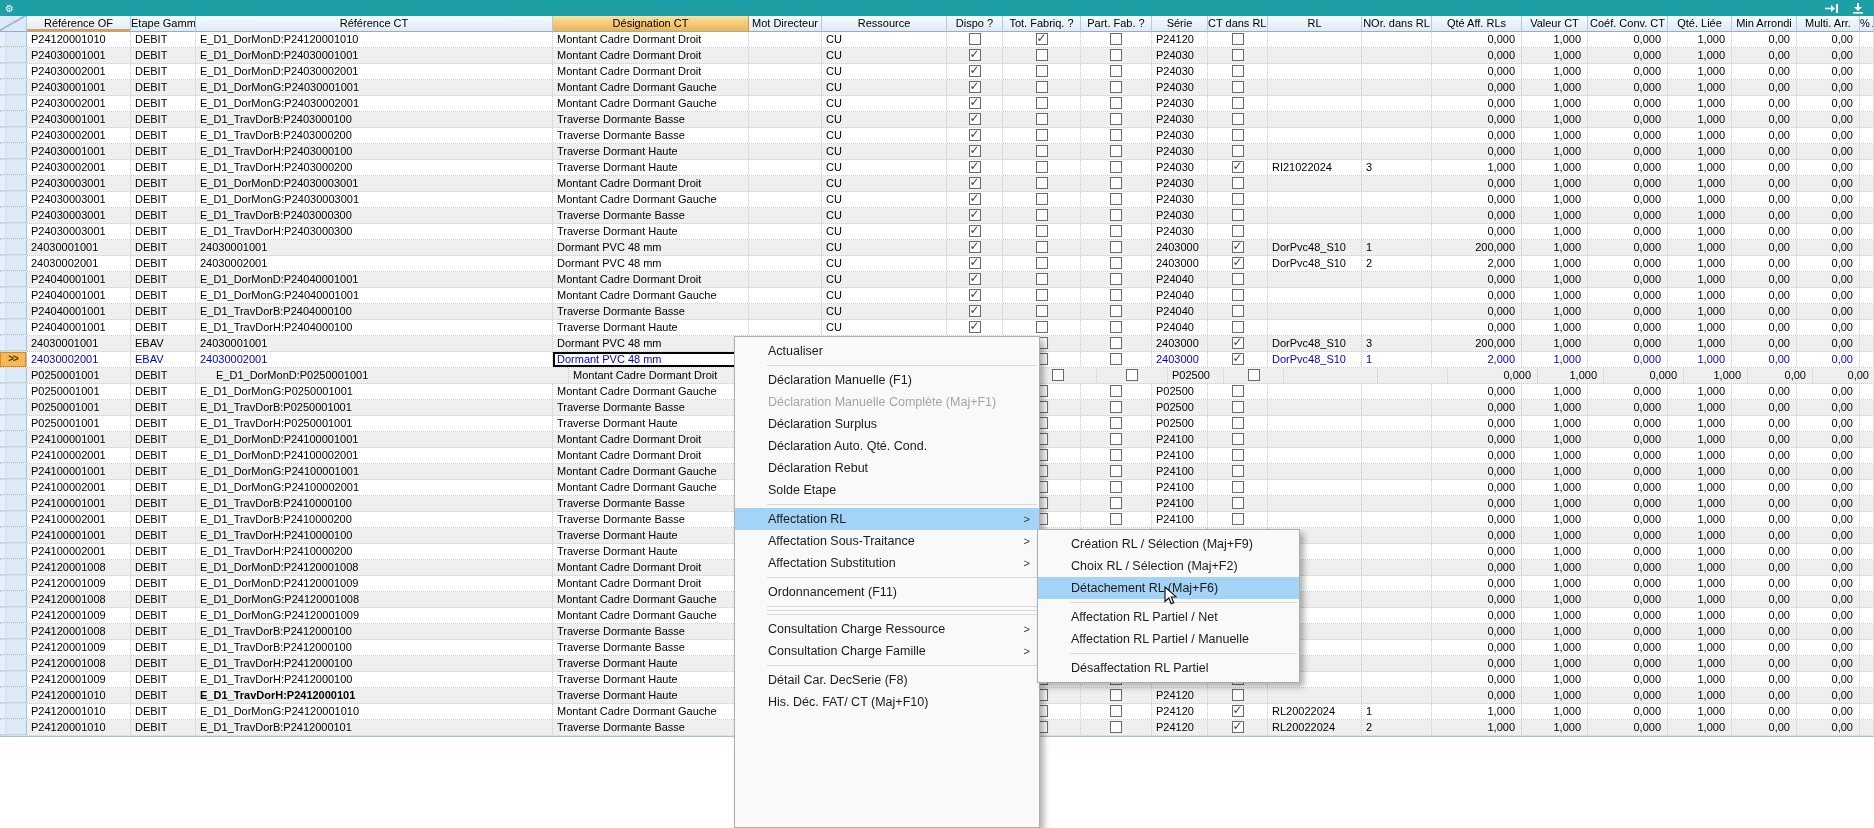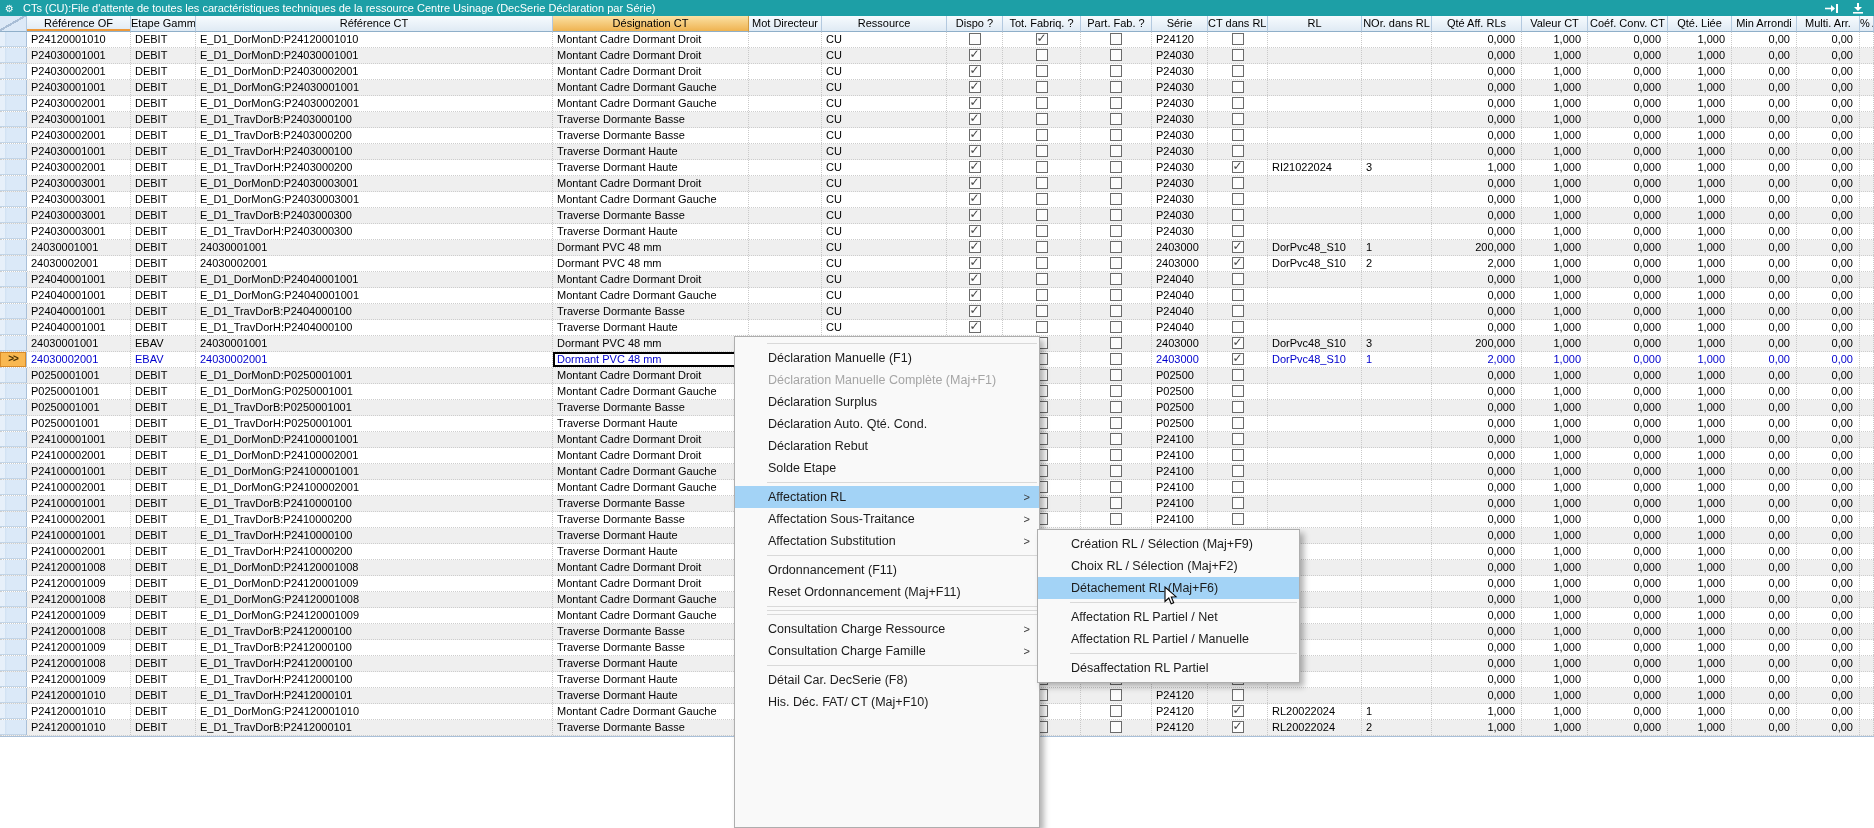--- a/index.html
+++ b/index.html
@@ -57,21 +57,20 @@
   .msep { height:1px; background:#d9d9d9; margin:3px 2px 3px 32px; }
 
   
   #cursor { position:absolute; left:1164px; top:586px; z-index:30; }
 </style>
 </head>
 <body>
 
 <div class="titlebar">
   <span class="app-icon">⚙</span>
-  <span class="title-text">CTs (CU):File d'attente de toutes les caractéristiques techniques de la ressource Centre Usinage (DecSerie Déclaration par Série)</span>
   <span class="tb-icons">
     <span>
       <svg width="16" height="11" viewBox="0 0 16 11">
         <line x1="1" y1="5.5" x2="10" y2="5.5" stroke="#fff" stroke-width="1.6"></line>
         <path d="M7,2 L11,5.5 L7,9 Z" fill="#fff"></path>
         <line x1="13" y1="1" x2="13" y2="10" stroke="#fff" stroke-width="2"></line>
       </svg>
     </span>
     <span>
       <svg width="12" height="11" viewBox="0 0 12 11">
@@ -755,21 +754,21 @@
       <div class="dcell num" style="width: 80px;">0,000</div>
       <div class="dcell num" style="width: 64px;">1,000</div>
       <div class="dcell num" style="width: 65px;">0,00</div>
       <div class="dcell num" style="width: 63px;">0,00</div>
       <div class="dcell num" style="width: 14px;"></div>
     </div>
     <div class="drow alt">
       <div class="rowhdr" style="width: 27px;"></div>
       <div class="dcell" style="width: 104px;">P0250001001</div>
       <div class="dcell" style="width: 65px;">DEBIT</div>
-      <div class="dcell" style="width: 357px;">E_D1_DorMonD:P0250001001</div>
+      <div class="dcell" style="width: 357px; margin-left: 16px;">E_D1_DorMonD:P0250001001</div>
       <div class="dcell" style="width: 196px;">Montant Cadre Dormant Droit</div>
       <div class="dcell" style="width: 73px;"></div>
       <div class="dcell" style="width: 125px;">CU</div>
       <div class="dcell" style="width: 56px;">
         <div class="cb on"></div>
       </div>
       <div class="dcell" style="width: 78px;">
         <div class="cb"></div>
       </div>
       <div class="dcell" style="width: 71px;">
@@ -1375,21 +1374,21 @@
       <div class="dcell num" style="width: 80px;">0,000</div>
       <div class="dcell num" style="width: 64px;">1,000</div>
       <div class="dcell num" style="width: 65px;">0,00</div>
       <div class="dcell num" style="width: 63px;">0,00</div>
       <div class="dcell num" style="width: 14px;"></div>
     </div>
     <div class="drow alt">
       <div class="rowhdr" style="width: 27px;"></div>
       <div class="dcell" style="width: 104px;">P24120001010</div>
       <div class="dcell" style="width: 65px;">DEBIT</div>
-      <div class="dcell" style="width: 357px;">E_D1_TravDorH:P2412000101</div>
+      <div class="dcell" style="width: 357px; font-weight: bold;">E_D1_TravDorH:P2412000101</div>
       <div class="dcell" style="width: 196px;">Traverse Dormant Haute</div>
       <div class="dcell" style="width: 73px;"></div>
       <div class="dcell" style="width: 125px;">CU</div>
       <div class="dcell" style="width: 56px;">
         <div class="cb on"></div>
       </div>
       <div class="dcell" style="width: 78px;">
         <div class="cb"></div>
       </div>
       <div class="dcell" style="width: 71px;">
@@ -1467,34 +1466,34 @@
       <div class="dcell num" style="width: 66px;">1,000</div>
       <div class="dcell num" style="width: 80px;">0,000</div>
       <div class="dcell num" style="width: 64px;">1,000</div>
       <div class="dcell num" style="width: 65px;">0,00</div>
       <div class="dcell num" style="width: 63px;">0,00</div>
       <div class="dcell num" style="width: 14px;"></div>
     </div>
   </div>
 
 <div id="context-menu" class="menu">
+    <div class="mi"><span>Actualiser</span></div>
     <div class="msep"></div>
     <div class="mi"><span>Déclaration Manuelle (F1)</span></div>
     <div class="mi dis"><span>Déclaration Manuelle Complète (Maj+F1)</span></div>
     <div class="mi"><span>Déclaration Surplus</span></div>
     <div class="mi"><span>Déclaration Auto. Qté. Cond.</span></div>
     <div class="mi"><span>Déclaration Rebut</span></div>
     <div class="mi"><span>Solde Etape</span></div>
     <div class="msep"></div>
     <div class="mi hot"><span>Affectation RL</span><span class="sub-arrow">&gt;</span></div>
     <div class="mi"><span>Affectation Sous-Traitance</span><span class="sub-arrow">&gt;</span></div>
     <div class="mi"><span>Affectation Substitution</span><span class="sub-arrow">&gt;</span></div>
     <div class="msep"></div>
     <div class="mi"><span>Ordonnancement (F11)</span></div>
-    <div class="mi"><span>Reset Ordonnancement (Maj+F11)</span></div>
     <div class="msep"></div>
     <div class="msep"></div>
     <div class="msep"></div>
     <div class="mi"><span>Consultation Charge Ressource</span><span class="sub-arrow">&gt;</span></div>
     <div class="mi"><span>Consultation Charge Famille</span><span class="sub-arrow">&gt;</span></div>
     <div class="msep"></div>
     <div class="mi"><span>Détail Car. DecSerie (F8)</span></div>
     <div class="mi"><span>His. Déc. FAT/ CT (Maj+F10)</span></div>
   </div>
 

